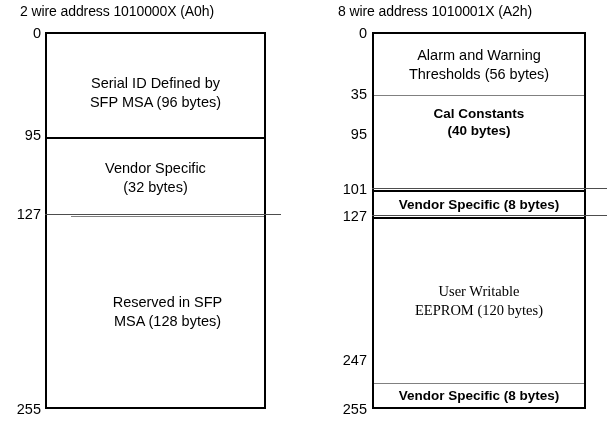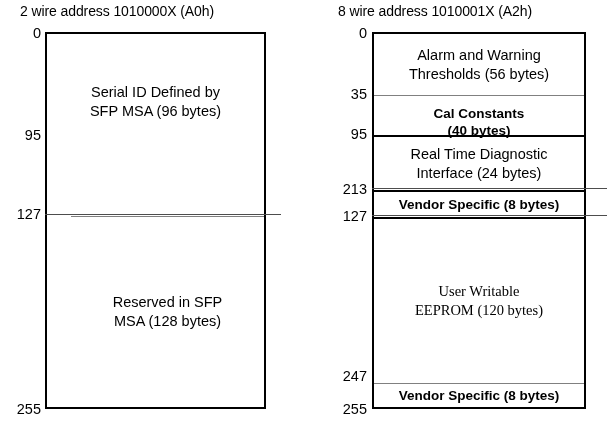--- a/index.html
+++ b/index.html
@@ -107,50 +107,50 @@
 
   <div class="memory-map map-left">
     <div class="map-header">2 wire address 1010000X (A0h)</div>
 
     <div class="tick" style="top:26px;">0</div>
     <div class="tick" style="top:128px;">95</div>
     <div class="tick" style="top:207px;">127</div>
     <div class="tick" style="top:402px;">255</div>
 
     <div class="map-table">
-      <div class="map-row" style="top:16px;height:103px;">
+      <div class="map-row" style="top:7px;height:103px;">
         <div class="row-label">Serial ID Defined by<br>SFP MSA (96 bytes)</div>
+      </div>
+      <div class="map-row div-thick" style="top:103px;height:79px;">
+        <div class="row-label">Vendor Specific<br>(32 bytes)</div>
       </div>
       <div class="map-row div-thin" style="top:182px;height:191px;margin-left:24px;">
         <div class="row-label">Reserved in SFP<br>MSA (128 bytes)</div>
       </div>
     </div>
     <div class="overhang" style="left:45px;width:236px;top:214px;"></div>
   </div>
 
   <div class="memory-map map-right">
     <div class="map-header">8 wire address 1010001X (A2h)</div>
 
     <div class="tick" style="top:26px;">0</div>
     <div class="tick" style="top:87px;">35</div>
     <div class="tick" style="top:127px;">95</div>
-    <div class="tick" style="top:182px;">213</div>
+    <div class="tick" style="top:182px;">101</div>
     <div class="tick" style="top:209px;">127</div>
-    <div class="tick" style="top:369px;">247</div>
+    <div class="tick" style="top:353px;">247</div>
     <div class="tick" style="top:402px;">255</div>
 
     <div class="map-table">
       <div class="map-row" style="top:0px;height:61px;">
         <div class="row-label">Alarm and Warning<br>Thresholds (56 bytes)</div>
       </div>
       <div class="map-row div-thin" style="top:61px;height:52px;">
         <div class="row-label bold">Cal Constants<br>(40 bytes)</div>
-      </div>
-      <div class="map-row div-thick" style="top:101px;height:55px;">
-        <div class="row-label">Real Time Diagnostic<br>Interface (24 bytes)</div>
       </div>
       <div class="map-row div-thick" style="top:156px;height:27px;">
         <div class="row-label bold">Vendor Specific (8 bytes)</div>
       </div>
       <div class="map-row div-thick" style="top:183px;height:166px;font-family:Liberation Serif, serif;">
         <div class="row-label">User Writable<br>EEPROM (120 bytes)</div>
       </div>
       <div class="map-row div-thin" style="top:349px;height:24px;">
         <div class="row-label bold">Vendor Specific (8 bytes)</div>
       </div>

